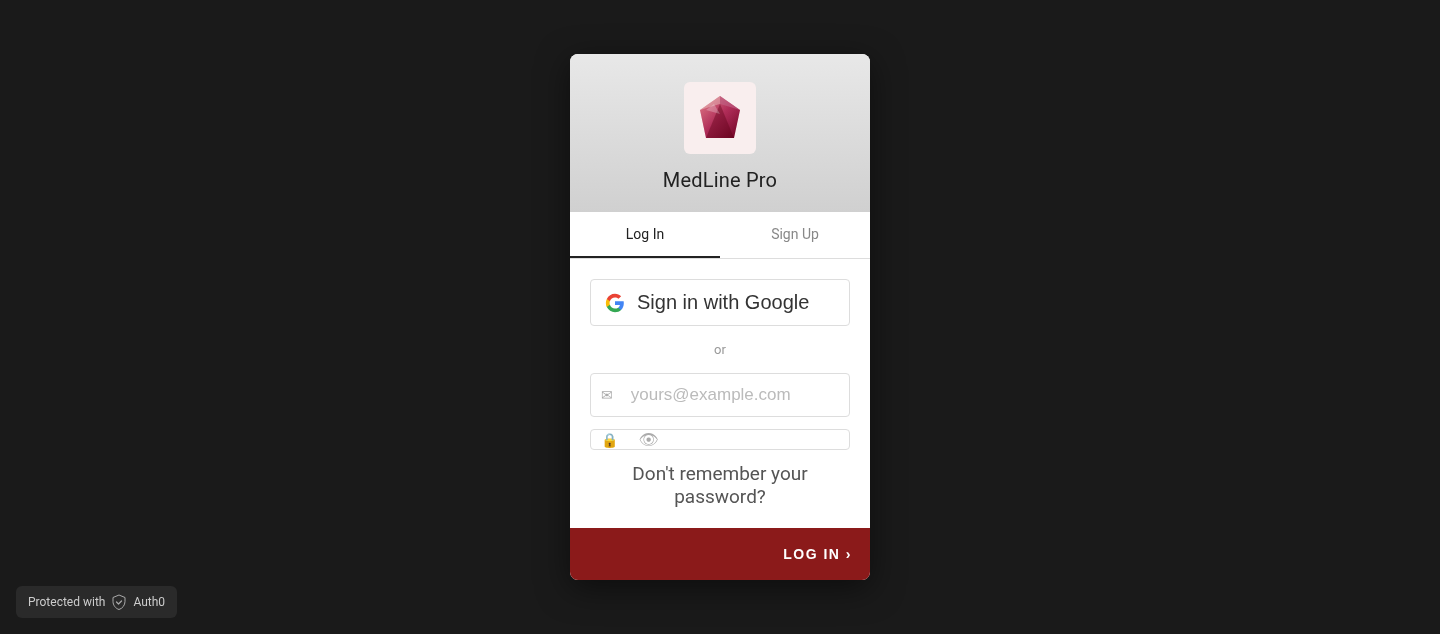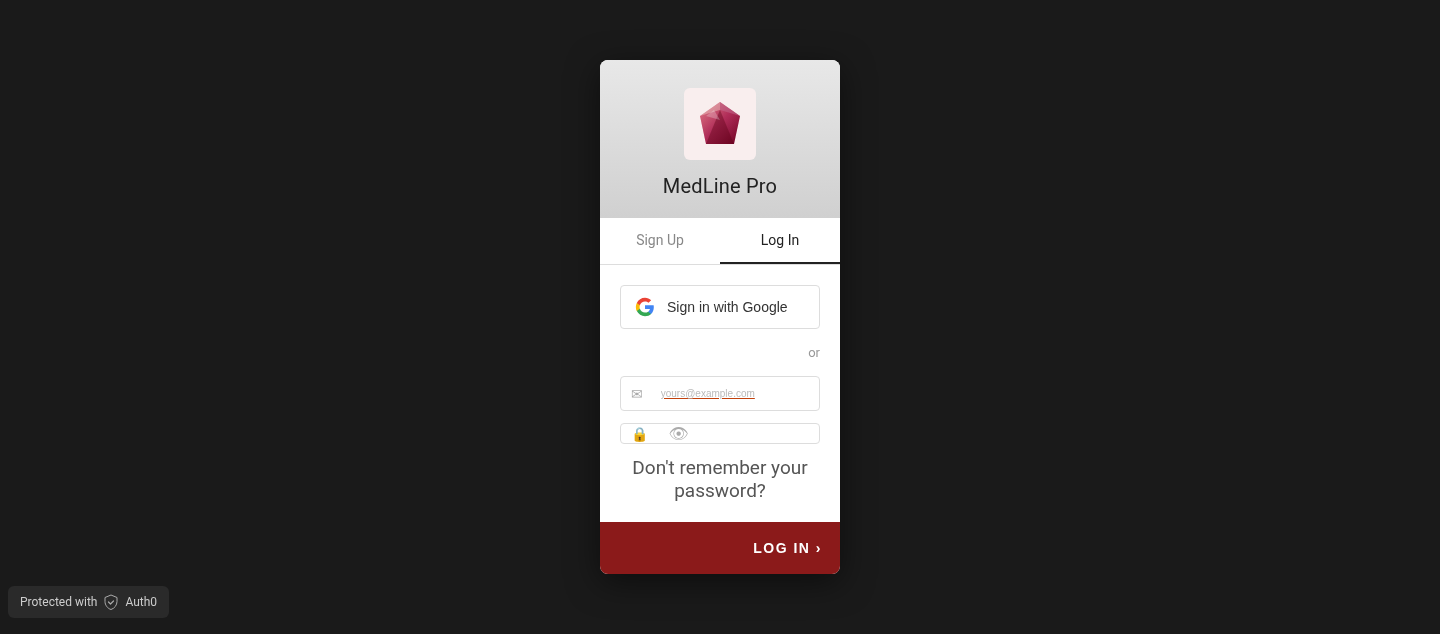--- a/index.html
+++ b/index.html
@@ -9,21 +9,21 @@
       height: 634px;
       background-color: #1a1a1a;
       display: flex;
       align-items: center;
       justify-content: center;
       font-family: -apple-system, BlinkMacSystemFont, 'Segoe UI', Roboto, Helvetica, Arial, sans-serif;
       overflow: hidden;
     }
 
     .card {
-      width: 240px;
+      width: 300px;
       background: #fff;
       border-radius: 8px;
       overflow: hidden;
       box-shadow: 0 8px 32px rgba(0,0,0,0.5);
     }
 
     .card-header {
       background: linear-gradient(180deg, #e8e8e8 0%, #d0d0d0 100%);
       display: flex;
       flex-direction: column;
@@ -80,33 +80,33 @@
 
     .google-btn {
       display: flex;
       align-items: center;
       width: 100%;
       padding: 11px 14px;
       border: 1px solid #ddd;
       border-radius: 4px;
       background: #fff;
       cursor: pointer;
-      font-size: 14px;
+      font-size: 20px;
       color: #333;
       gap: 12px;
     }
 
     .google-icon {
       width: 20px;
       height: 20px;
       flex-shrink: 0;
     }
 
     .or-divider {
-      text-align: right;
+      text-align: center;
       margin: 16px 0;
       font-size: 13px;
       color: #999;
     }
 
     .input-group {
       position: relative;
       display: flex;
       align-items: center;
       border: 1px solid #ddd;
@@ -120,24 +120,23 @@
       color: #aaa;
       font-size: 14px;
       flex-shrink: 0;
     }
 
     .input-group input {
       flex: 1;
       border: none;
       outline: none;
       padding: 11px 8px;
-      font-size: 10px;
+      font-size: 17px;
       color: #c2410c;
       background: transparent;
-      text-decoration: underline;
     }
 
     .input-group input::placeholder {
       color: #bbb;
     }
 
     .eye-icon {
       padding: 0 10px;
       color: #aaa;
       cursor: pointer;
@@ -162,21 +161,21 @@
       font-size: 14px;
       font-weight: 600;
       letter-spacing: 1.5px;
       cursor: pointer;
       text-align: right;
     }
 
     .protected-badge {
       position: fixed;
       bottom: 16px;
-      left: 8px;
+      left: 16px;
       background: #2a2a2a;
       color: #ccc;
       font-size: 12px;
       padding: 8px 12px;
       border-radius: 6px;
       display: flex;
       align-items: center;
       gap: 6px;
     }
 
@@ -213,22 +212,22 @@
         <polygon points="24,12 44,18 38,46 10,46 4,18" fill="url(#gemGrad2)"></polygon>
         <polygon points="24,12 38,46 10,46" fill="#5a0015" opacity="0.4"></polygon>
 
         <polygon points="10,18 18,12 24,22" fill="#ffffff" opacity="0.25"></polygon>
       </svg>
     </div>
     <span class="app-title">MedLine Pro</span>
   </div>
 
   <div class="tabs">
+    <div class="tab active">Log In</div>
     <div class="tab">Sign Up</div>
-    <div class="tab active">Log In</div>
   </div>
 
   <div class="card-body">
 
     <button class="google-btn">
 
       <svg class="google-icon" viewBox="0 0 24 24" xmlns="http://www.w3.org/2000/svg">
         <path d="M22.56 12.25c0-.78-.07-1.53-.2-2.25H12v4.26h5.92c-.26 1.37-1.04 2.53-2.21 3.31v2.77h3.57c2.08-1.92 3.28-4.74 3.28-8.09z" fill="#4285F4"></path>
         <path d="M12 23c2.97 0 5.46-.98 7.28-2.66l-3.57-2.77c-.98.66-2.23 1.06-3.71 1.06-2.86 0-5.29-1.93-6.16-4.53H2.18v2.84C3.99 20.53 7.7 23 12 23z" fill="#34A853"></path>
         <path d="M5.84 14.09c-.22-.66-.35-1.36-.35-2.09s.13-1.43.35-2.09V7.07H2.18C1.43 8.55 1 10.22 1 12s.43 3.45 1.18 4.93l3.66-2.84z" fill="#FBBC05"></path>

